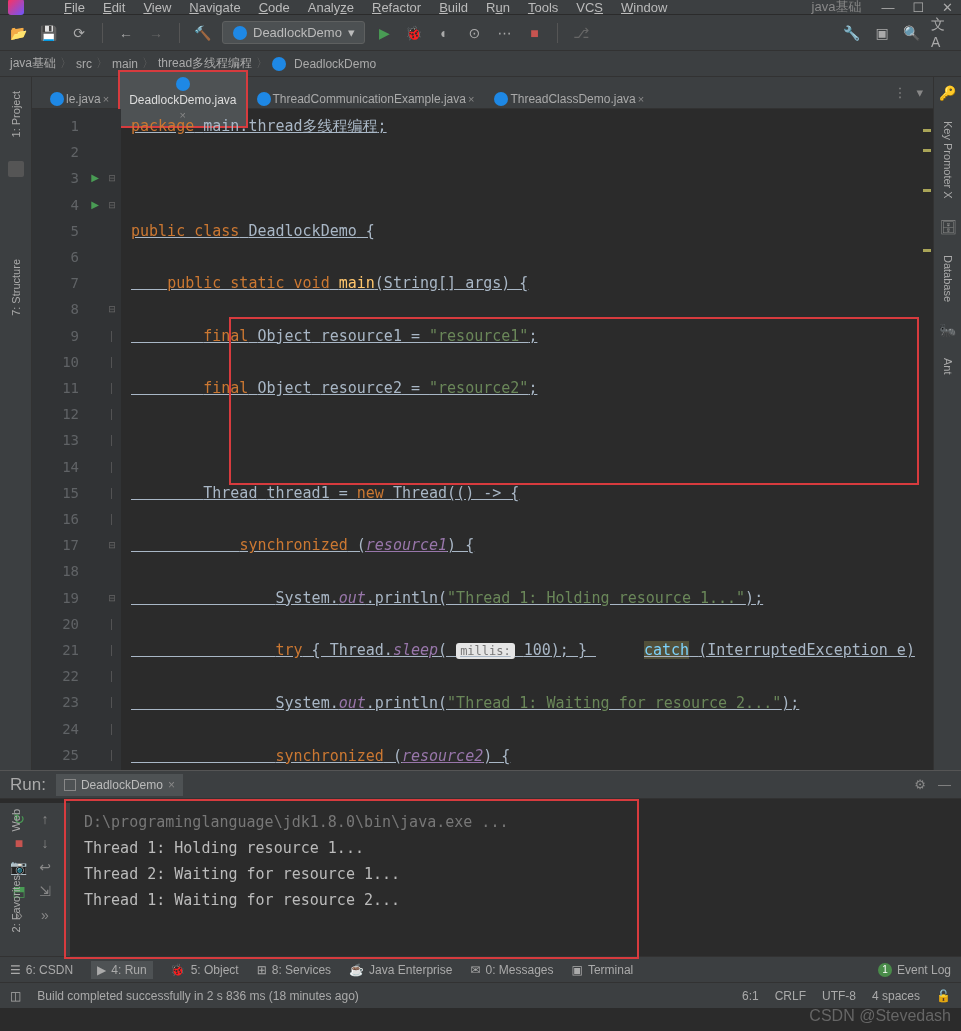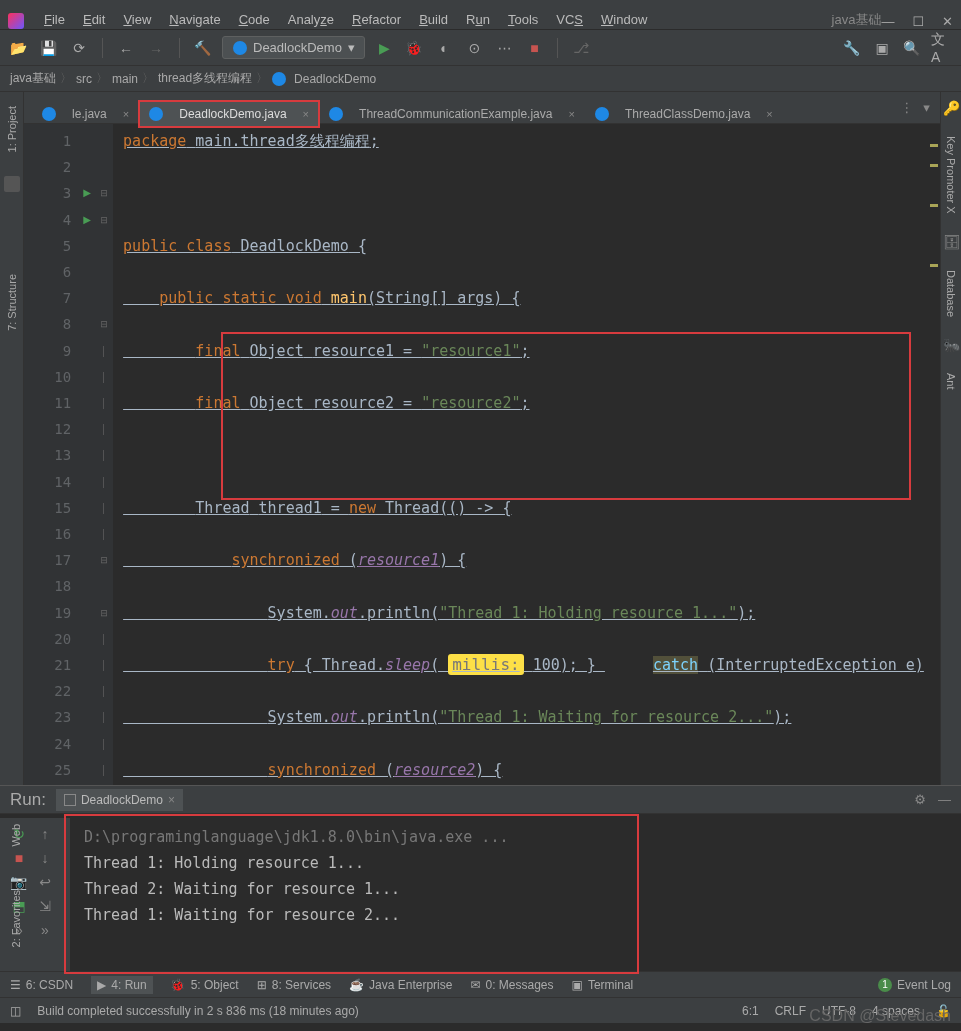--- a/index.html
+++ b/index.html
@@ -1,17 +1,17 @@
 <!DOCTYPE html>
 <html><head>
 <meta charset="utf-8">
 <style>
 * { margin:0; padding:0; box-sizing:border-box; }
 body { font-family:"Segoe UI",Arial,sans-serif; font-size:13px; background:#2b2b2b; color:#bbbbbb; width:961px; height:1031px; overflow:hidden; }
-.titlebar { height:30px; background:#3c3f41; display:flex; align-items:flex-end; padding:0 8px; border-bottom:1px solid #2b2b2b; }
+.titlebar { height:15px; background:#3c3f41; display:flex; align-items:center; padding:0 8px; border-bottom:1px solid #2b2b2b;gap:20px; }
 .titlebar .logo { width:16px; height:16px; border-radius:3px; background:linear-gradient(135deg,#fe315d,#6b57ff); margin-right:12px; }
 .menubar { display:flex; gap:2px; flex:1; }
 .menubar span { padding:2px 8px; cursor:pointer; }
 .menubar span u { text-decoration:underline; }
 .winproj { color:#888; margin-left:8px; }
 .winctrl { display:flex; gap:18px; margin-left:auto; color:#aaa; }
 .toolbar { height:36px; background:#3c3f41; display:flex; align-items:center; padding:0 8px; gap:8px; border-bottom:1px solid #323232; }
 .tbtn { width:22px; height:22px; display:flex; align-items:center; justify-content:center; color:#aaa; cursor:pointer; font-size:14px; }
 .tsep { width:1px; height:20px; background:#555; margin:0 4px; }
 .runconfig { background:#4c5052; border:1px solid #5e6060; border-radius:3px; padding:3px 10px; display:flex; align-items:center; gap:6px; }
@@ -24,36 +24,36 @@
 .breadcrumb .javaicon-sm { width:14px;height:14px;border-radius:50%;background:#1e88e5;display:inline-block;vertical-align:middle;margin-right:4px; }
 .workarea { display:flex; height:693px; }
 .leftgutter { width:32px; background:#3c3f41; display:flex; flex-direction:column; align-items:center; padding-top:8px; gap:18px; border-right:1px solid #323232; }
 .leftgutter .vert { writing-mode:vertical-rl; transform:rotate(180deg); color:#aaa; font-size:11px; display:flex; align-items:center; gap:4px; cursor:pointer; padding:6px 0; }
 .leftgutter .sq { width:16px;height:16px;background:#555;border-radius:2px; }
 .rightgutter { width:28px; background:#3c3f41; display:flex; flex-direction:column; align-items:center; padding-top:8px; gap:14px; border-left:1px solid #323232; }
 .rightgutter .vert { writing-mode:vertical-rl; color:#aaa; font-size:11px; padding:6px 0; cursor:pointer; }
 .rightgutter .icn { width:16px;height:16px;color:#888;font-size:14px; }
 .editor-region { flex:1; display:flex; flex-direction:column; background:#2b2b2b; }
 .tabbar { height:32px; background:#3c3f41; display:flex; align-items:center; padding:0 0 0 8px; border-bottom:1px solid #323232; }
-.tab { padding:6px 10px; display:flex; align-items:center; gap:16px; color:#aaa; cursor:pointer; font-size:12px; border-radius:0;margin-top:12px; }
-.tab.active { background:#4e5254; color:#ddd; }
+.tab { padding:6px 10px; display:flex; align-items:center; gap:2px; color:#aaa; cursor:pointer; font-size:12px; border-radius:0;margin-top:12px; }
+.tab.active { background:#4e5254; color:#ddd;flex-direction:column; }
 .tab.highlighted { outline:2px solid #d73b3e; outline-offset:-1px; }
 .tab .ji { width:14px;height:14px;border-radius:50%;background:#1e88e5; }
 .tab .close { color:#888; font-size:11px; }
 .tab-ctrl { margin-left:auto; display:flex; gap:10px; padding:0 10px; color:#888; }
 .codearea { flex:1; display:flex; overflow:hidden; position:relative; }
 .linenums { width:55px; background:#313335; text-align:right; padding:4px 8px 4px 4px; color:#606366; font-family:Consolas,monospace; font-size:14px; line-height:26.2px; }
 .gutter-icons { width:16px; background:#313335; padding-top:4px; font-size:10px; line-height:26.2px; text-align:center; color:#499c54; }
 .fold-col { width:18px; background:#313335; padding-top:4px; line-height:26.2px; font-size:9px; text-align:center; color:#666; }
 .code { flex:1; font-family:Consolas,monospace; font-size:15px; line-height:26.2px; padding:4px 16px 4px 10px; white-space:pre; color:#a9b7c6; overflow:hidden; position:relative;text-decoration:underline; }
 .kw { color:#cc7832; }
 .str { color:#6a8759; }
 .fn { color:#ffc66d; }
 .fld { color:#9876aa; font-style:italic; }
-.hint { background:#fde047; color:#787878; padding:1px 4px; border-radius:3px; font-size:16px; }
+.hint { background:#e5e5e5; color:#787878; padding:1px 4px; border-radius:3px; font-size:12px; }
 .catch-hl { background:#52503a; color:#7dd3fc;margin-left:48px; }
 .ul { text-decoration:underline; }
 .redbox1 { position:absolute; border:2px solid #d73b3e; pointer-events:none; }
 .run-panel { height:186px; background:#2b2b2b; border-top:1px solid #555; display:flex; position:relative; }
 .run-header { position:absolute; top:0; left:0; right:0; height:28px; background:#3c3f41; display:flex; align-items:center; padding:0 10px; gap:10px; border-bottom:1px solid #323232; z-index:2; }
 .run-header .title { color:#aaa; font-size:17px; }
 .run-header .tabrun { background:#4e5254; padding:4px 8px; display:flex; align-items:center; gap:5px; font-size:12px; }
 .run-header .ctrls { margin-left:auto; display:flex; gap:12px; color:#888; }
 .run-body { flex:1; padding:32px 0 0 0; display:flex; }
 .run-side { width:70px; background:#3c3f41; display:flex; flex-direction:column; padding-top:4px; }

